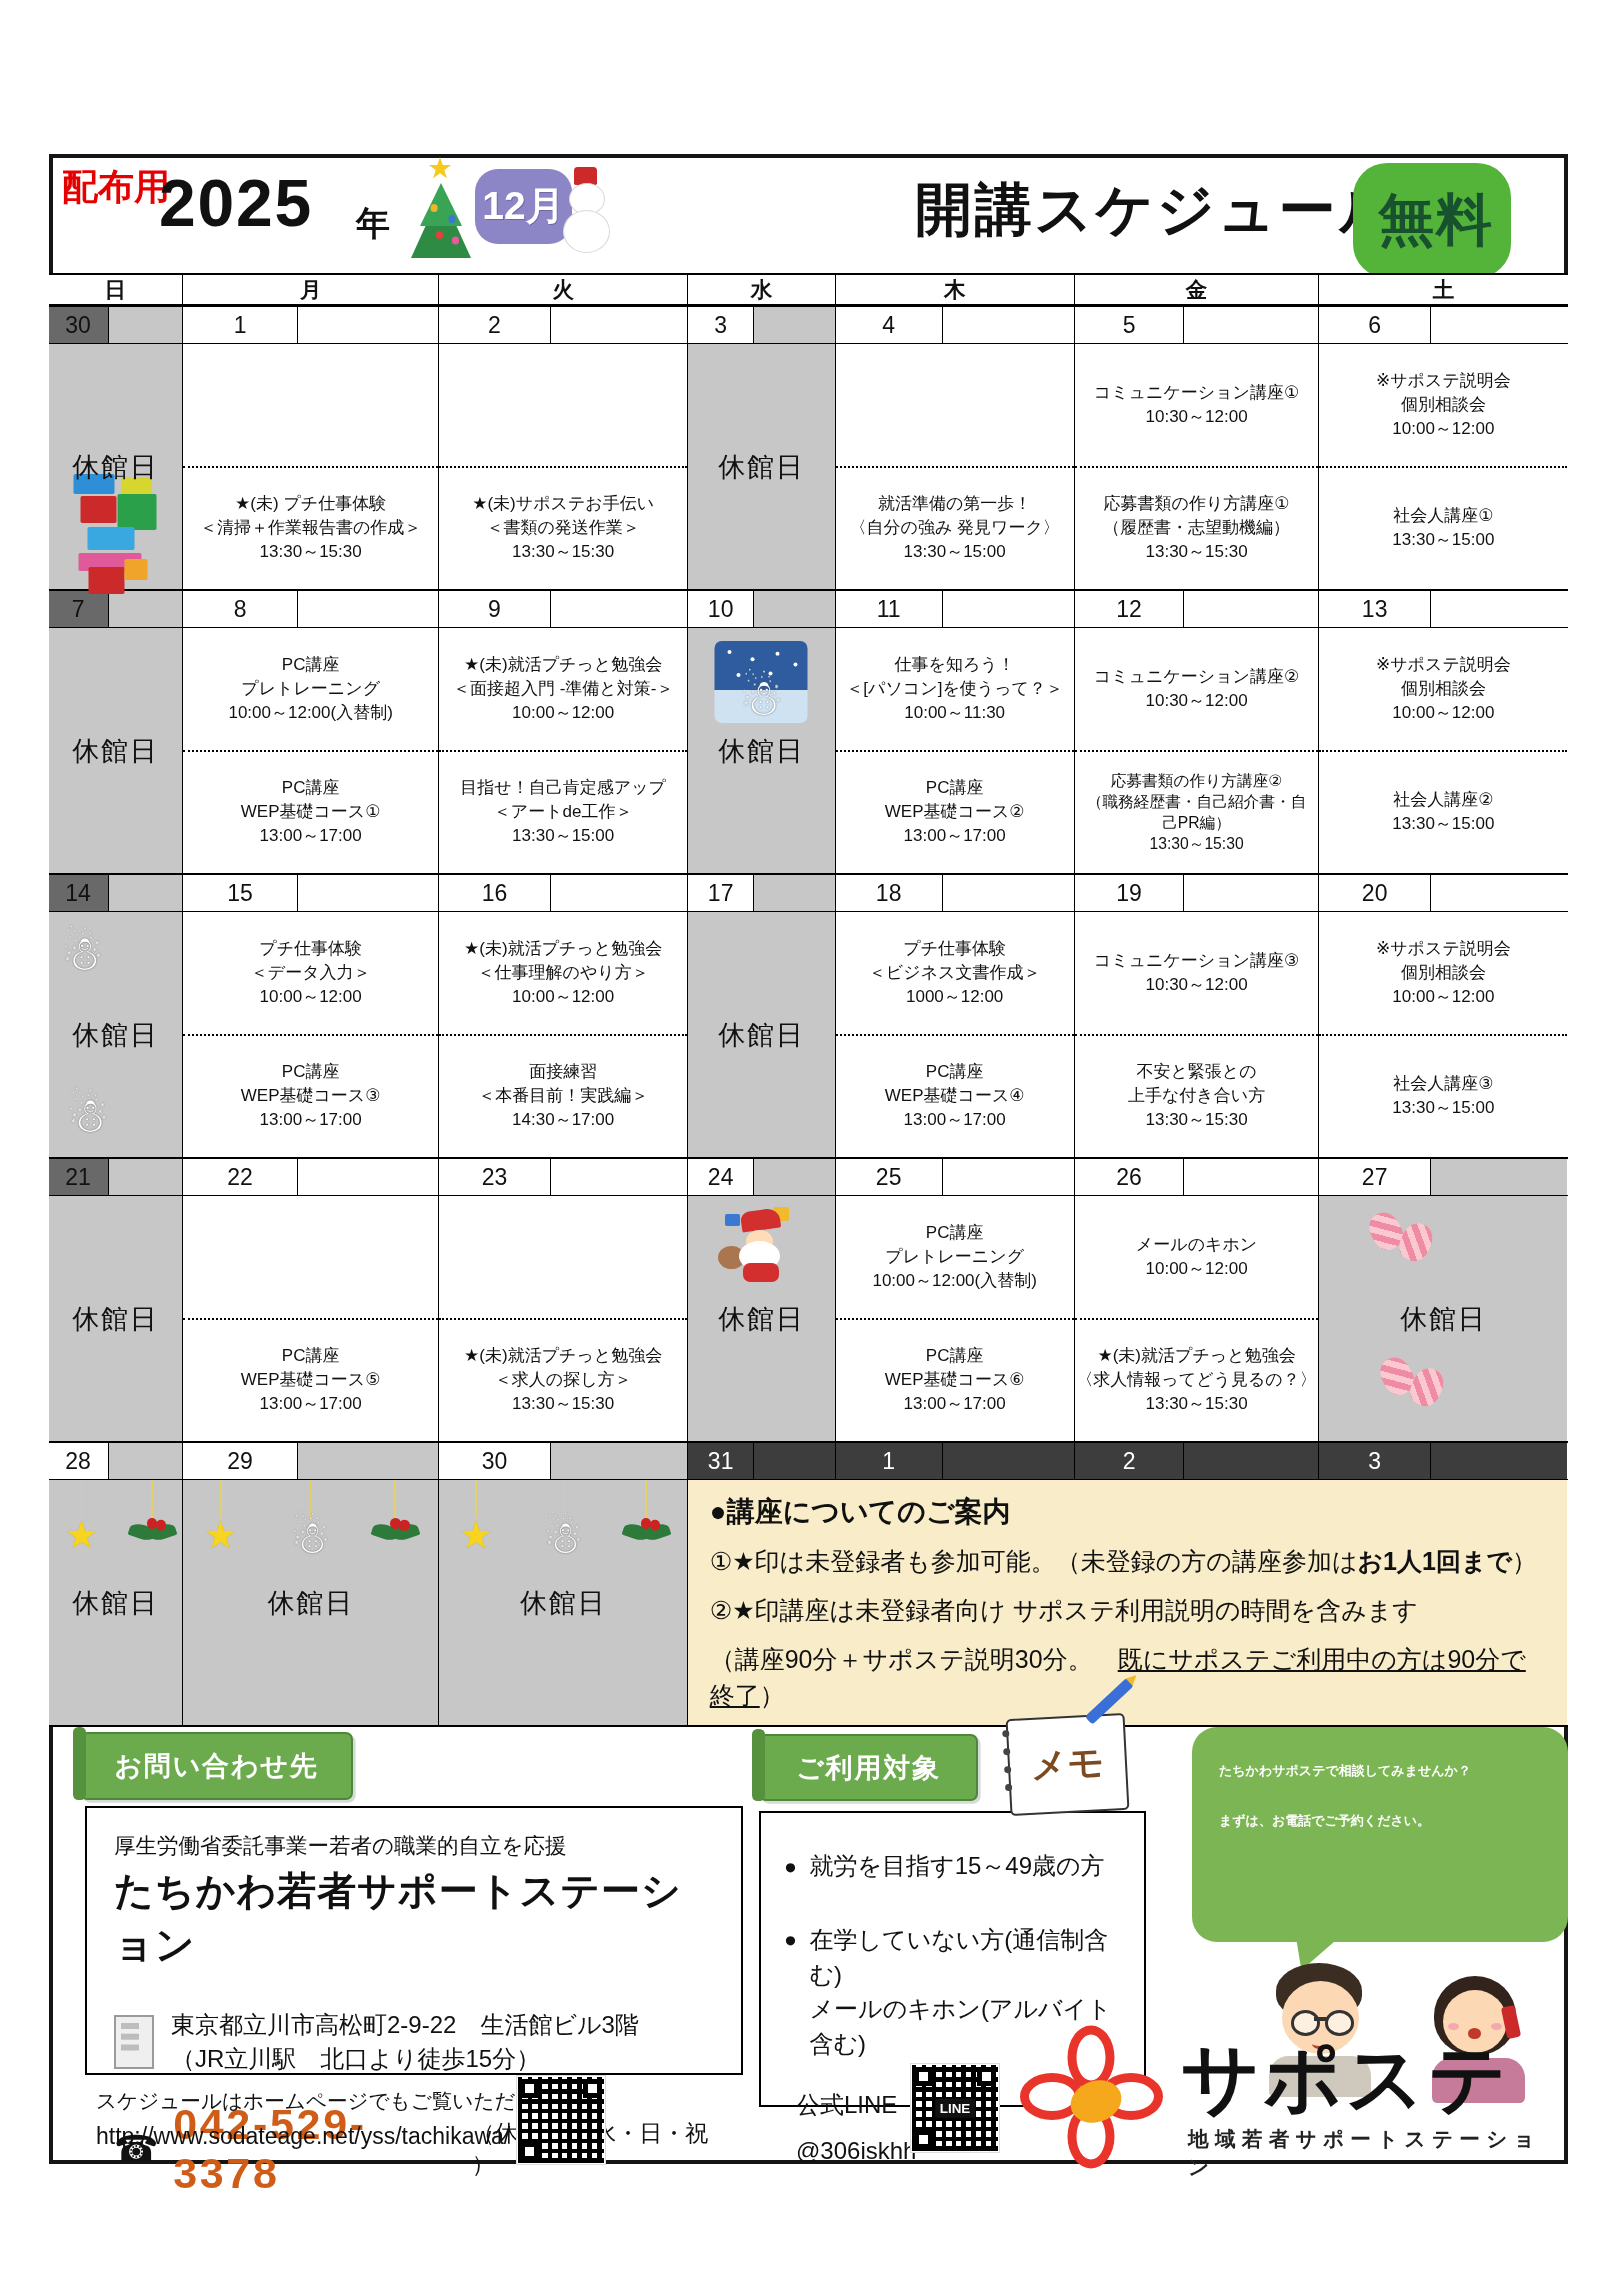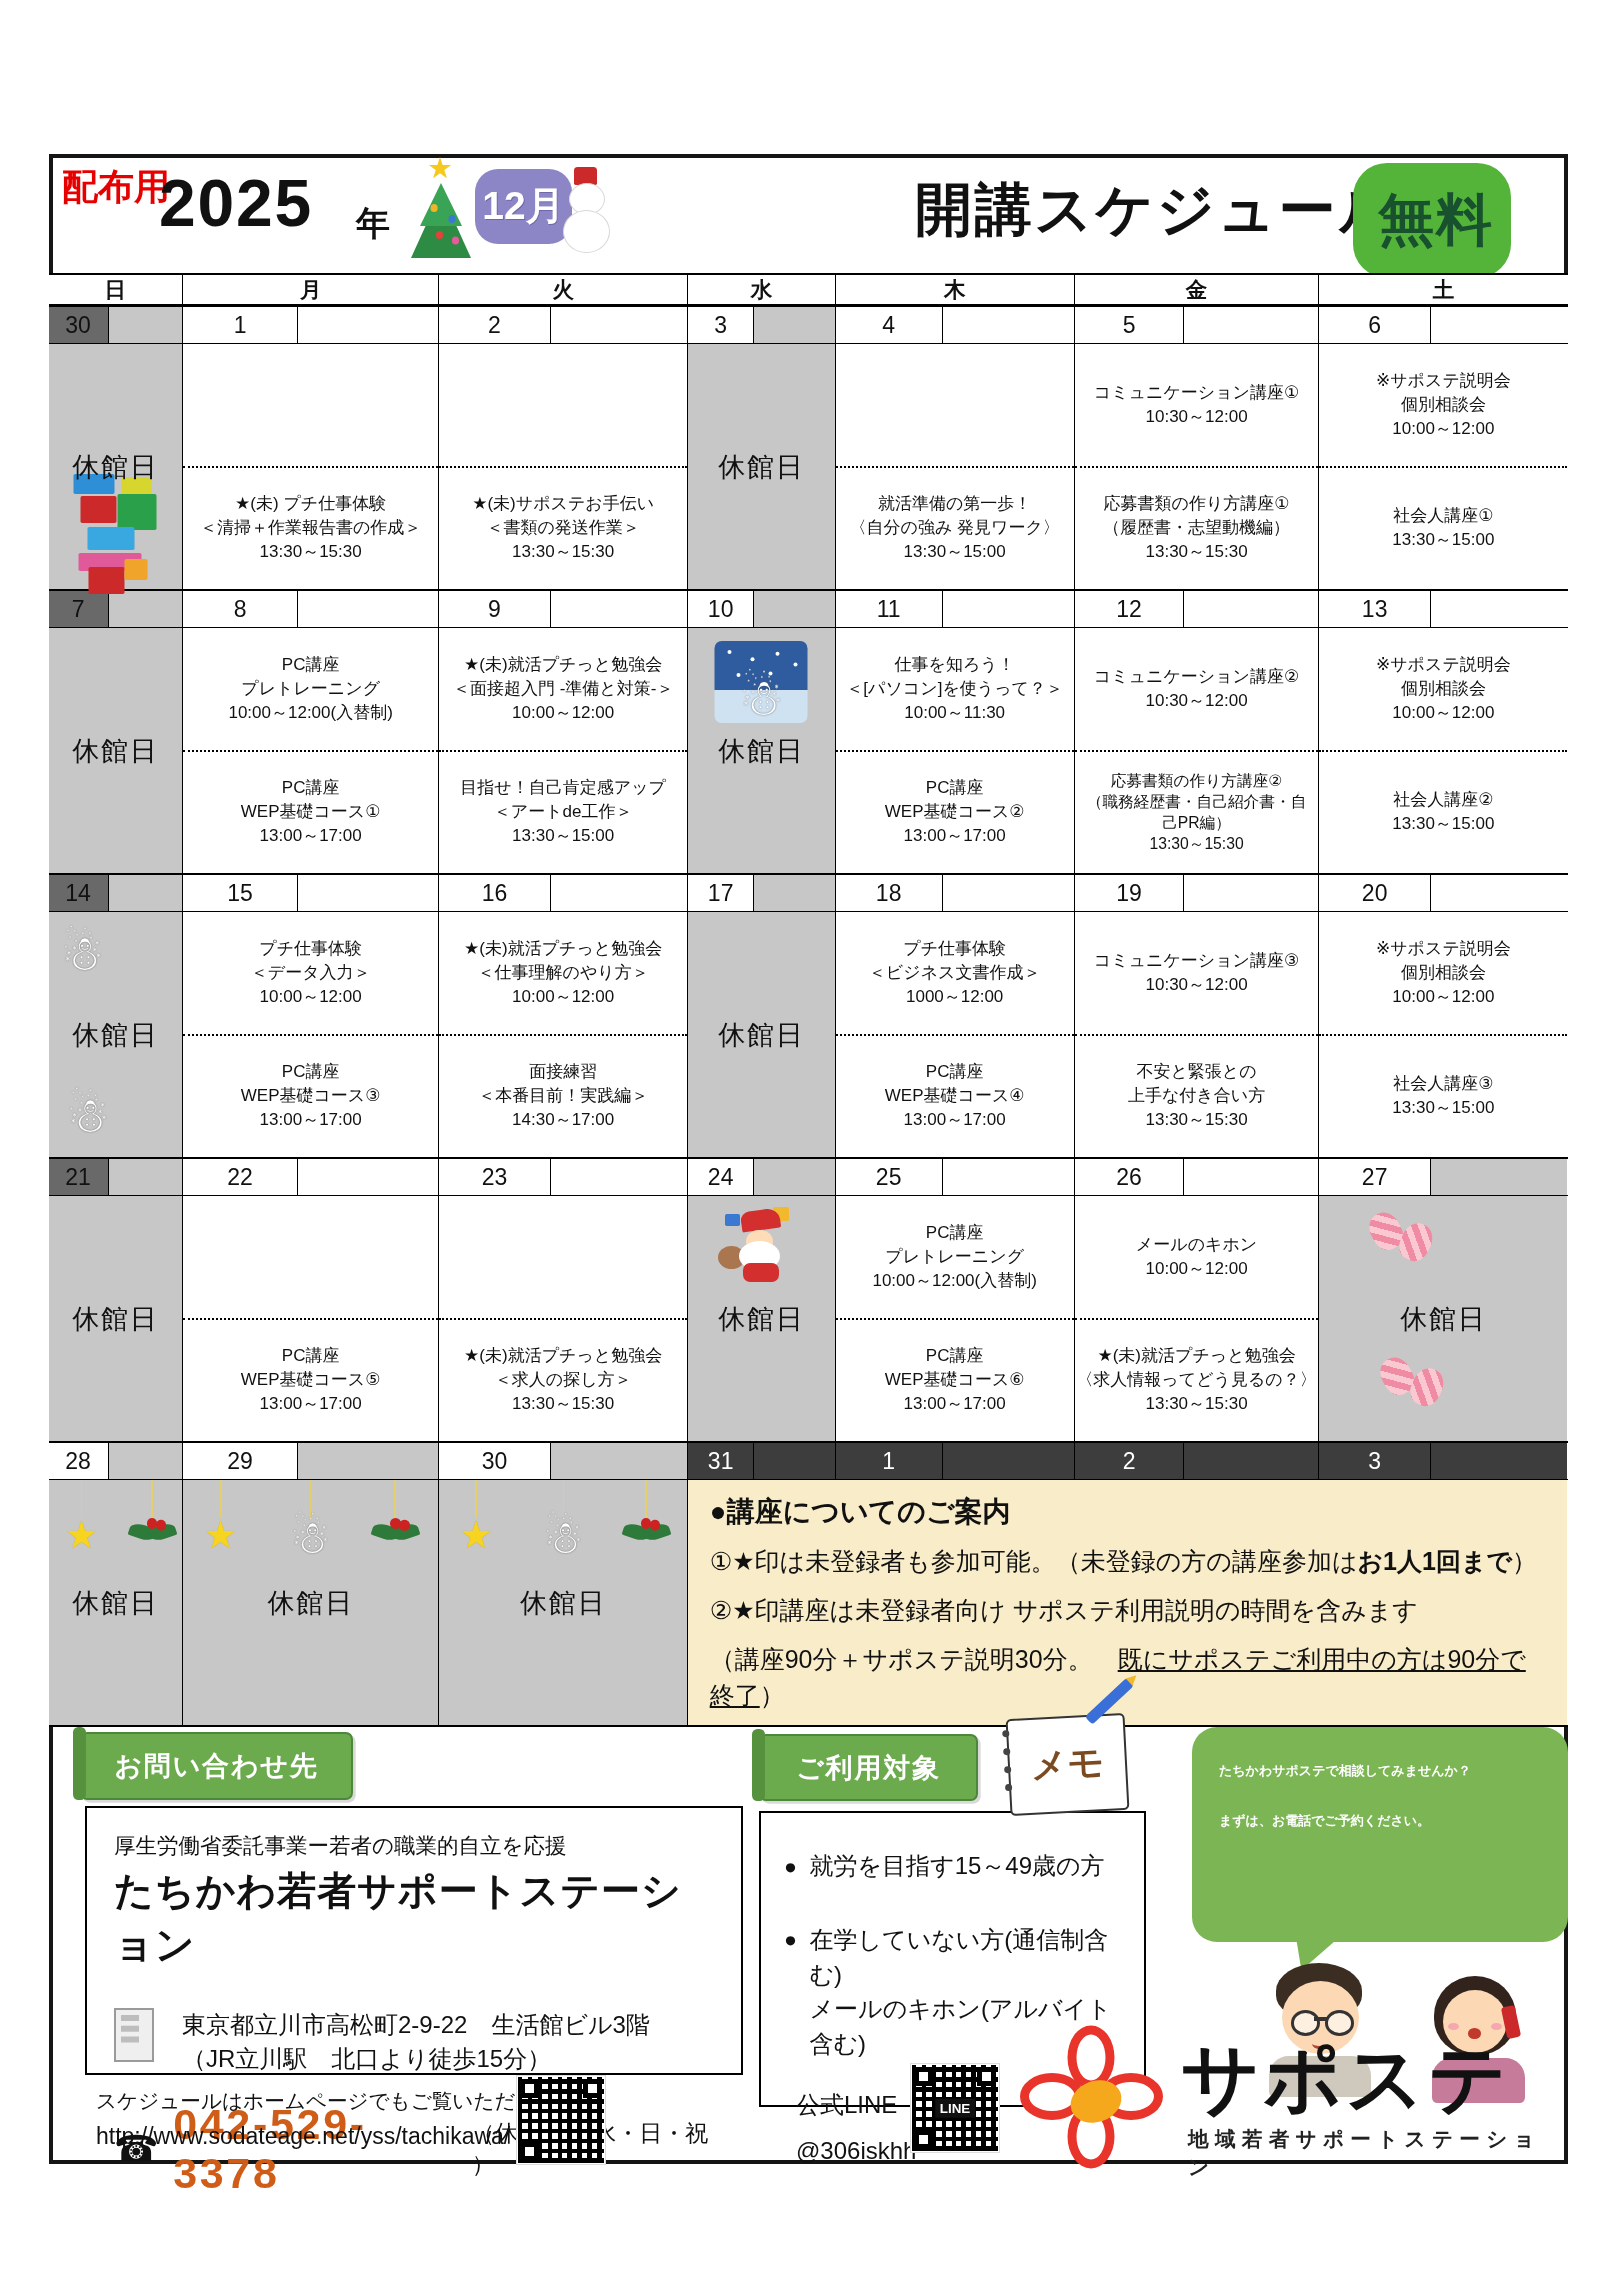--- a/index.html
+++ b/index.html
@@ -82,21 +82,21 @@
   .notes-p .u{text-decoration:underline;}
 
   
   .ribbon{position:absolute;background:#6cab4d;border:2.7px solid #4c8839;border-radius:7.2px;display:flex;align-items:center;justify-content:center;color:#fff;font-size:27px;font-weight:bold;letter-spacing:1.8px;box-shadow:2.7px 2.7px 0 rgba(0,0,0,0.15);}
   .ribbon::before{content:"";position:absolute;left:-9px;top:-7.2px;width:12.5px;height:115%;background:#56913d;border-radius:5.4px;}
   .contact-ribbon{left:27px;top:1574px;width:269px;height:64px;}
   .target-ribbon{left:706px;top:1576px;width:215px;height:63px;}
   .contact-box{position:absolute;left:32px;top:1648px;width:658px;height:269px;border:2.7px solid #000;box-sizing:border-box;padding:23px 27px;}
   .program-line{font-size:21.5px;margin-bottom:3.6px;}
   .org-name{font-size:39px;font-weight:bold;letter-spacing:0.9px;margin-bottom:36px;}
-  .addr-row{display:flex;gap:28px;align-items:flex-start;margin-bottom:23px;}
+  .addr-row{display:flex;gap:17px;align-items:center;margin-bottom:23px;}
   .bld-icon{width:36px;height:50px;border:2.7px solid #9a9a9a;background:#efefef;position:relative;flex:0 0 auto;}
   .bld-icon::before{content:"";position:absolute;left:5.4px;top:5.4px;width:18px;height:6.3px;background:#bdbdbd;box-shadow:0 10.7px 0 #bdbdbd,0 21.5px 0 #bdbdbd;}
   .addr-lines{font-size:24px;line-height:1.45;}
   .tel-row{display:flex;align-items:center;gap:14.3px;}
   .tel-icon{font-size:36px;}
   .tel-number{font-size:43px;font-weight:bold;color:#cf5d17;letter-spacing:2.7px;}
   .tel-note{font-size:23px;margin-left:10.7px;}
   .target-box{position:absolute;left:706px;top:1653px;width:387px;height:296px;border:2.7px solid #000;box-sizing:border-box;padding:36px 23px;}
   .bullet-item{display:flex;gap:12.5px;font-size:24px;line-height:1.45;margin-bottom:39px;}
   .bullet-dot{font-size:21.5px;margin-top:2.7px;}

